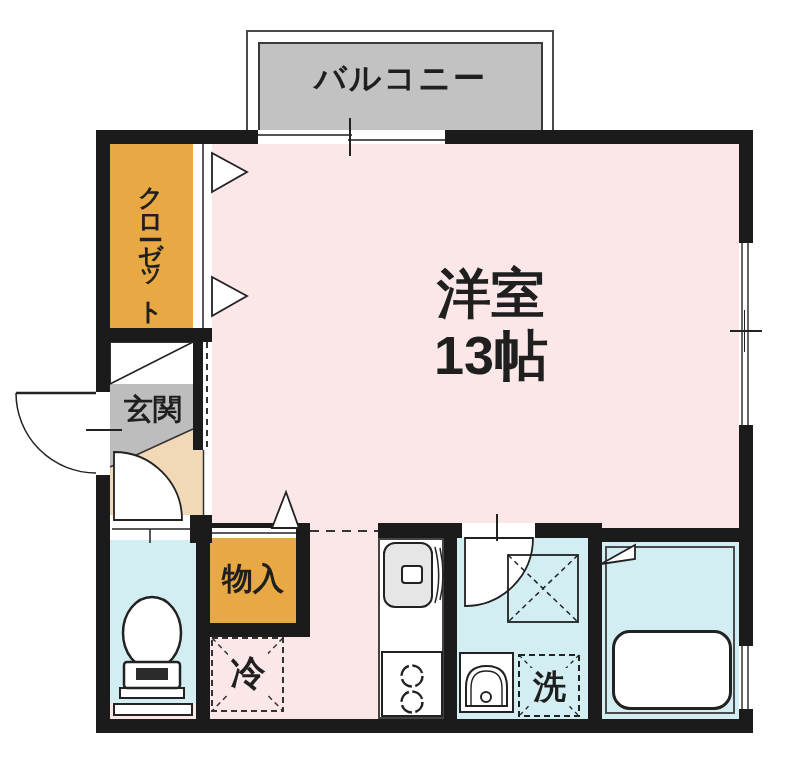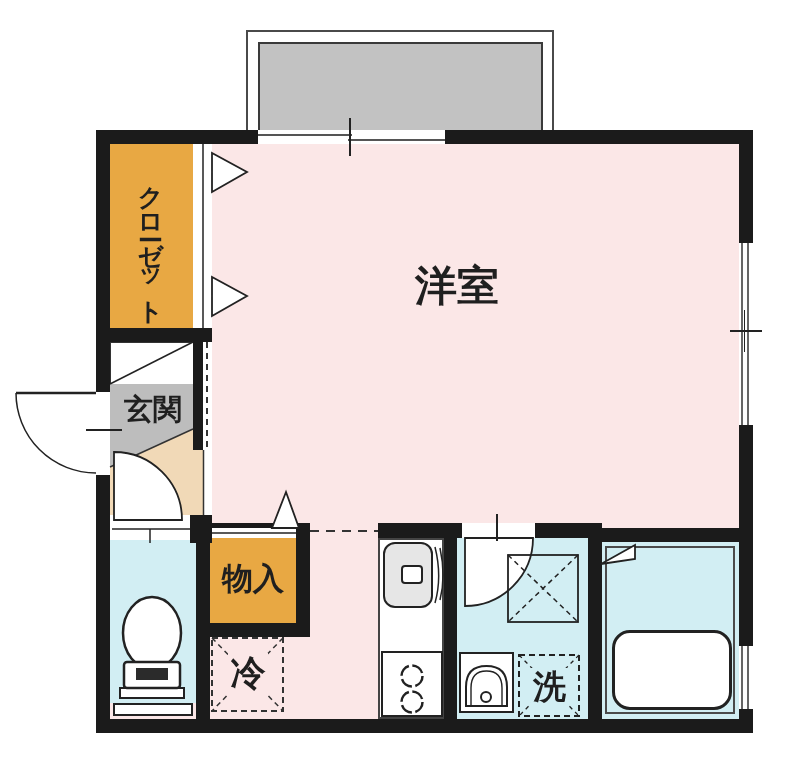--- a/index.html
+++ b/index.html
@@ -172,23 +172,25 @@
       <line x1="748" y1="243" x2="748" y2="425"></line>
       <line x1="730" y1="331" x2="762" y2="331" stroke="#222" stroke-width="2"></line>
       <line x1="744.5" y1="310" x2="744.5" y2="352" stroke="#222" stroke-width="1"></line>
     </g>
     <g stroke="#333" stroke-width="1.5">
       <line x1="742" y1="646" x2="742" y2="709"></line>
       <line x1="748" y1="646" x2="748" y2="709"></line>
     </g>
   </svg>
 
-
-  <div class="lbl" style="left:357px;top:262px;width:200px;font-size:42px;">
+  <div class="lbl" style="left:258px;top:60px;width:285px;font-size:32px;letter-spacing:2px;">バルコニー</div>
+
+  <div class="lbl" style="left:391px;top:262px;width:200px;font-size:54px;">
     <div>洋室</div>
+    <div>13帖</div>
   </div>
 
   <div class="lbl" style="left:128px;top:158px;width:46px;height:164px;font-size:25px;writing-mode:vertical-rl;text-orientation:upright;line-height:46px;">クローゼット</div>
 
   <div class="lbl" style="left:210px;top:561px;width:86px;font-size:31px;">物入</div>
 
   <div class="lbl" style="left:112px;top:393px;width:82px;font-size:29px;">玄関</div>
 
   <div class="lbl" style="left:228px;top:653px;width:40px;height:41px;font-size:35px;background:#fbe7e7;">冷</div>
 

